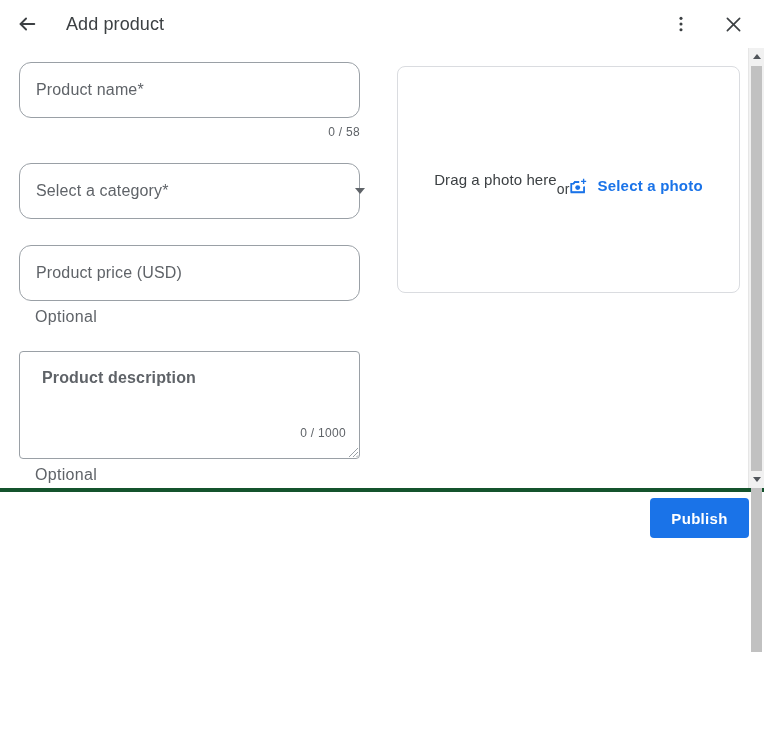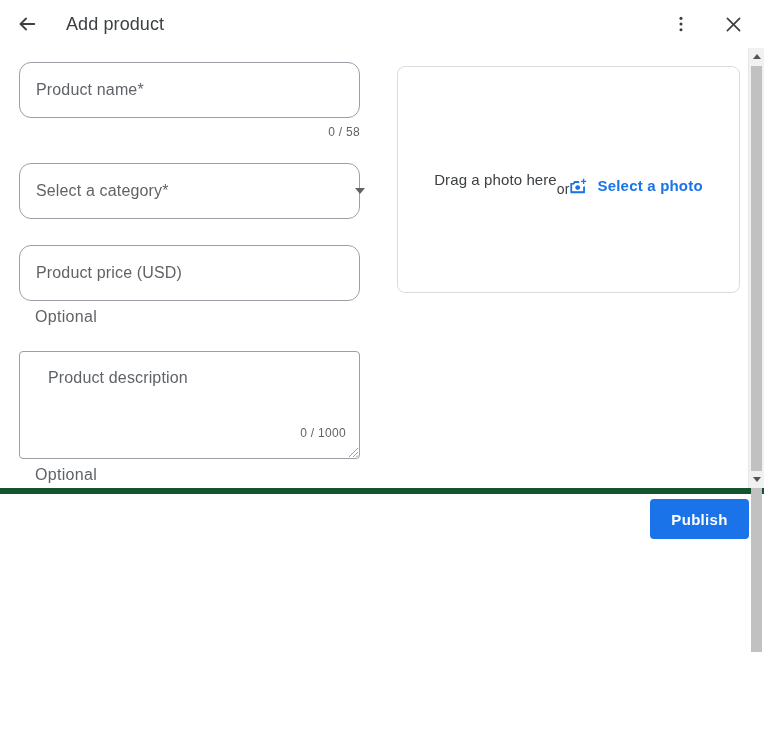--- a/index.html
+++ b/index.html
@@ -128,25 +128,26 @@
     width: 341px;
     height: 108px;
     border: 1px solid #9aa0a6;
     border-radius: 4px;
     background: #fff;
     cursor: text;
     overflow: hidden;
   }
   .ta-ph {
     position: absolute;
-    left: 28px;
+    left: 22px;
     top: 17px;
     font-size: 16px;
     color: #5f6368;
     letter-spacing: .15px;
+    font-weight: bold;
   }
   .ta-counter {
     position: absolute;
     right: 13px;
     bottom: 18px;
     font-size: 12px;
     color: #5f6368;
     letter-spacing: .3px;
   }
   .resize-grip {
@@ -238,21 +239,21 @@
     height: 586px;
     background: #c1c1c1;
     border-radius: 0;
     cursor: pointer;
   }
 
   
   .footer {
     flex: 0 0 56px;
     height: 56px;
-    border-top: 6px solid #14532d;
+    border-top: 4px solid #14532d;
     display: flex;
     align-items: center;
     justify-content: flex-end;
     padding-right: 15px;
     background: #fff;
   }
   .publish-btn {
     background: #1a73e8;
     color: #fff;
     border: none;

